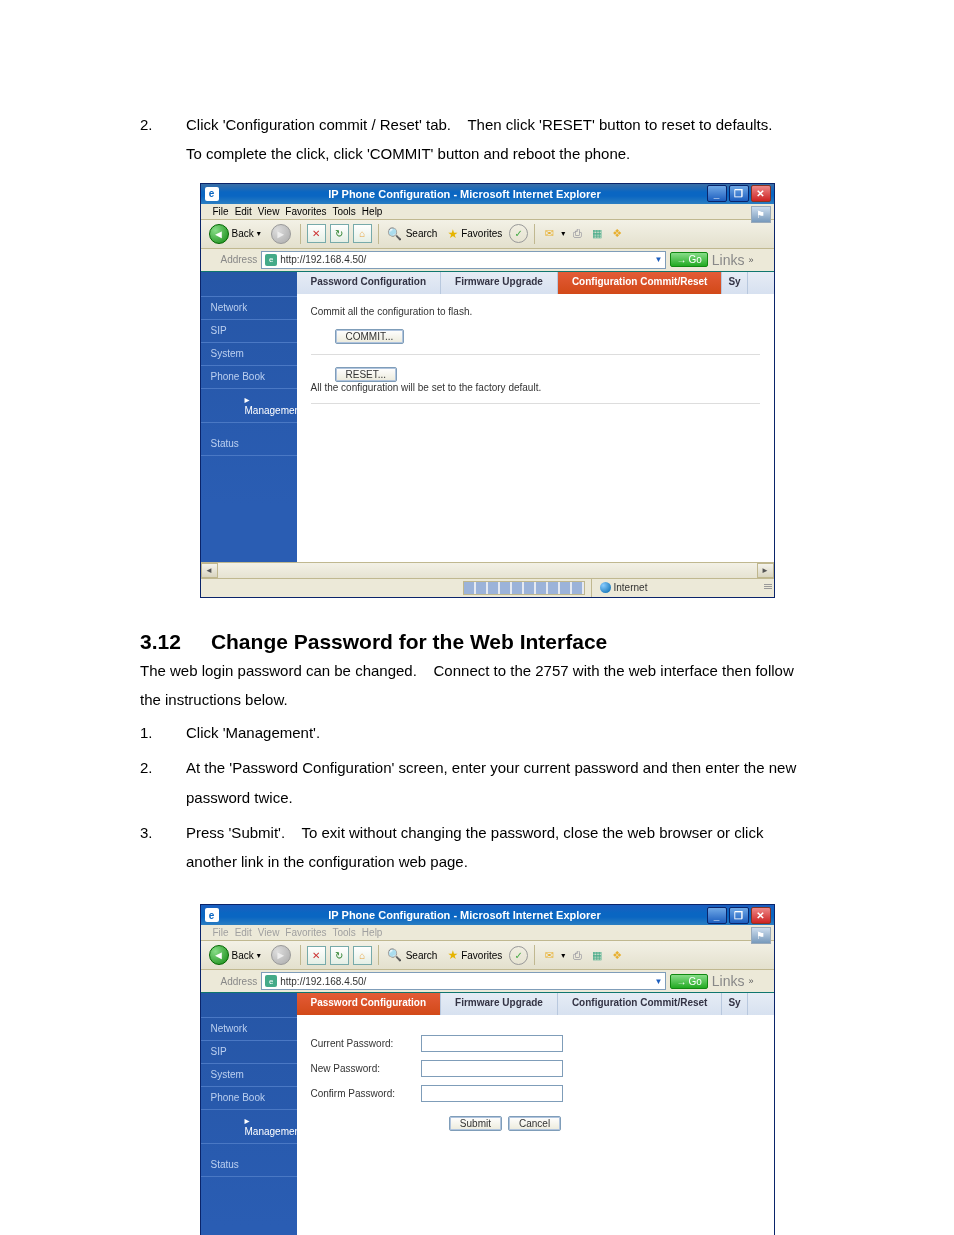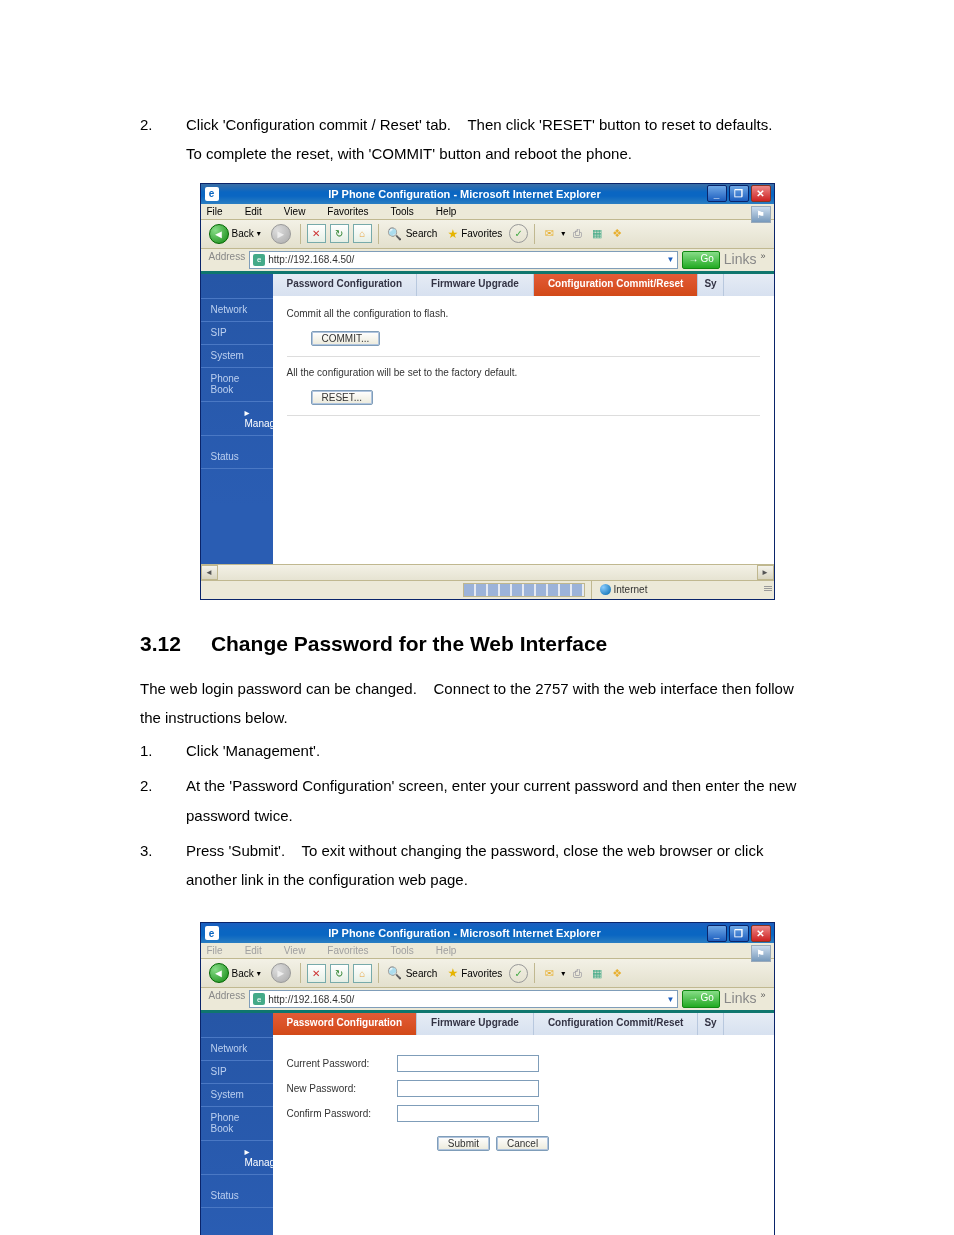--- a/index.html
+++ b/index.html
@@ -26,21 +26,21 @@
   .ol-num {
     width: 46px;
     flex-shrink: 0;
   }
   .ol-body {
     flex: 1;
   }
   .section-heading {
     font-weight: bold;
     font-size: 21px;
-    margin: 32px 0 18px 0;
+    margin: 32px 0 2px 0;
     display: flex;
     gap: 30px;
   }
   .para {
     line-height: 1.95;
     margin-bottom: 4px;
   }
   .screenshot {
     margin: 14px auto 24px auto;
     width: 575px;
@@ -82,22 +82,22 @@
     border: 1px solid #0a246a;
     color: #fff;
     font-size: 10px;
     display: flex; align-items: center; justify-content: center;
     border-radius: 2px;
     font-weight: bold;
   }
   .winbtn.close { background: linear-gradient(to bottom,#e88,#c22); border-color:#832; }
   .menubar {
     display: flex;
-    gap: 22px;
-    padding: 2px 6px;
+    gap: 6px;
+    padding: 2px 12px;
     background: #ece9d8;
     border-bottom: 1px solid #c0b890;
     font-size: 10px;
     position: relative;
   }
   .menubar .throbber {
     position: absolute; right: 3px; top: 2px;
     width: 18px; height: 15px;
     background: linear-gradient(to bottom,#cde,#79b);
     border: 1px solid #9ab;
@@ -132,24 +132,24 @@
     font-size:10px; color:#277e27;
   }
   .sq-icon.red { color:#c33; }
   .sq-icon.home { color:#e8a23a; }
   .sep { width:1px; height:20px; background:#c0b890; margin:0 2px;}
   .mag { color:#2a6; font-size:12px;}
   .star { color:#e6b400; font-size:12px;}
   .clock-icon { width:17px;height:17px;border:1px solid #999;border-radius:50%; color:#4a4; display:flex;align-items:center;justify-content:center; font-size:10px;}
   .mini-icon { width:16px;height:16px; display:flex;align-items:center;justify-content:center; font-size:11px;}
   .addressbar {
-    display:flex; gap:4px;
-    padding: 2px 8px;
+    display:flex; align-items:center; gap:4px;
+    padding: 2px 20px;
     background:#ece9d8;
-    border-bottom:3px solid #0f766e;
+    border-bottom:1px solid #0f766e;
   }
   .addr-label { color:#888; font-size:10px;}
   .addr-input {
     flex:1; background:#fff; border:1px solid #7f9db9;
     height:16px; display:flex; align-items:center;
     font-size:10px; padding:0 3px; color:#333;
   }
   .addr-input .url-icon { width:12px;height:12px; background:#4a8; border-radius:2px; margin-right:3px; display:flex;align-items:center;justify-content:center;color:#fff;font-size:8px;}
   .dd-arrow { color:#1c5ebf; font-size:8px; margin-left:2px;}
   .go-btn {
@@ -160,21 +160,21 @@
   }
   .links-label { color:#888; font-size:14px;}
   .chev { font-size:9px; color:#555;}
   
   .content-pane {
     display:flex;
     height: 290px;
     background:#fff;
   }
   .sidebar {
-    width: 72px;
+    width: 96px;
     background: linear-gradient(to bottom,#2656a6,#2a5db3 80%);
     padding: 12px 0 0 0;
     color:#bcd0f0;
     font-size:10px;
   }
   .sidebar-item {
     padding: 5px 10px 6px 10px;
     border-bottom: 1px solid #4a78c4;
     cursor: default;
     color:#bcd0f0;
@@ -275,21 +275,21 @@
 
 <div class="page">
 
   <div class="ol-item">
     <div class="ol-num">2.</div>
     <div class="ol-body">
       <span>Click 'Configuration commit / Reset' tab.</span>
       &nbsp;&nbsp;
       <span>Then click 'RESET' button to reset to defaults.</span>
       <br>
-      <span>To complete the reset, with 'COMMIT' button and reboot the phone.</span>
+      <span>To complete the click, click 'COMMIT' button and reboot the phone.</span>
     </div>
   </div>
 
   <div class="screenshot">
     <div class="ie-window">
       <div class="titlebar">
         <div class="ie-logo">e</div>
         <div class="title-text">IP Phone Configuration - Microsoft Internet Explorer</div>
         <div class="winbtns">
           <div class="winbtn">_</div>
@@ -365,24 +365,24 @@
             <div class="tab">Firmware Upgrade</div>
             <div class="tab active">Configuration Commit/Reset</div>
             <div class="tab sy">Sy</div>
           </div>
           <div class="main-body">
             <div>Commit all the configuration to flash.</div>
             <div style="margin:12px 0 0 24px;">
               <span class="xp-btn">COMMIT...</span>
             </div>
             <div class="hline"></div>
-            <div>All the configuration will be set to the factory default.</div>
             <div style="margin:12px 0 0 24px;">
               <span class="xp-btn">RESET...</span>
             </div>
+            <div>All the configuration will be set to the factory default.</div>
             <div class="hline"></div>
           </div>
         </div>
       </div>
       <div class="scroll-x">
         <div class="arrow">◄</div>
         <div class="track"></div>
         <div class="arrow">►</div>
       </div>
       <div class="statusbar">

